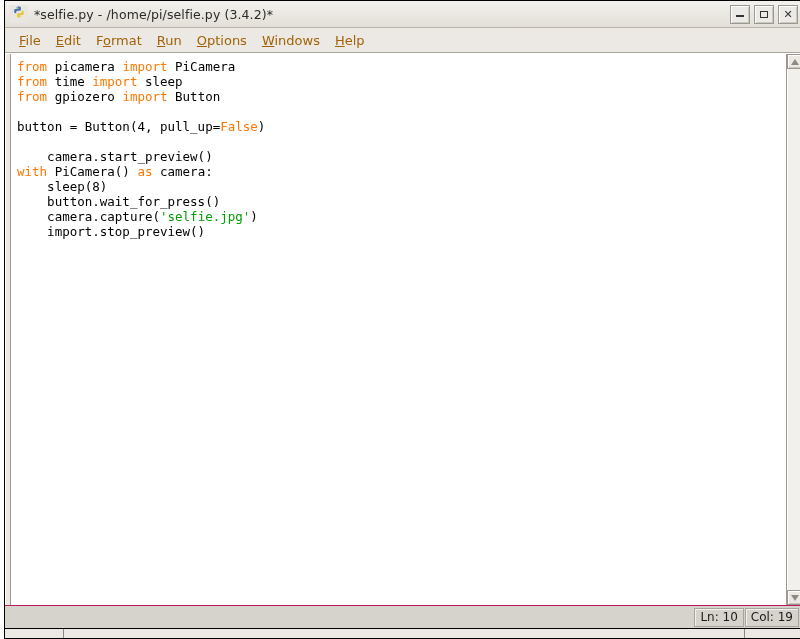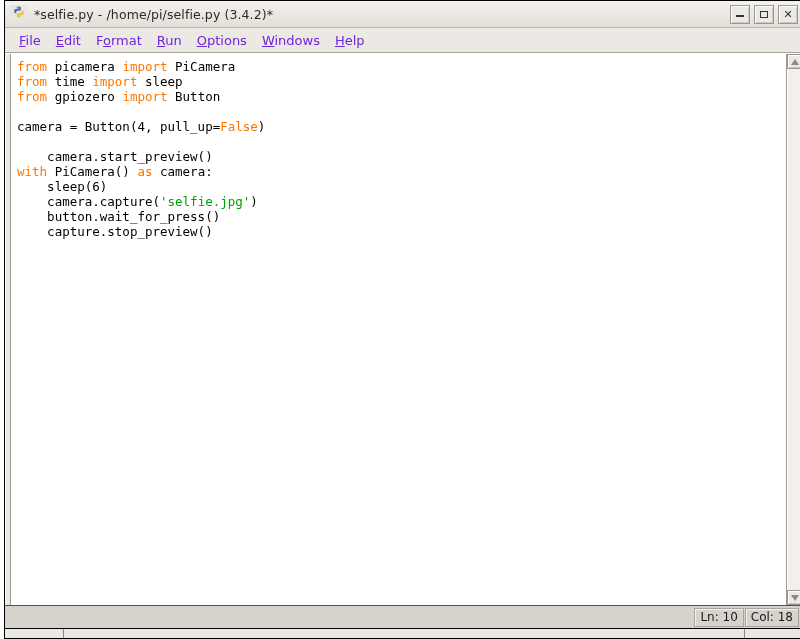--- a/index.html
+++ b/index.html
@@ -92,21 +92,21 @@
     min-height: 25px;
     background: #ece9e4;
     border-bottom: 1px solid #a9a59d;
     display: flex;
     align-items: center;
     padding-left: 7px;
     box-sizing: border-box;
   }
   .menu-item {
     font-size: 13px;
-    color: #6d28d9;
+    color: #a16207;
     padding: 2px 8px 2px 7px;
     cursor: default;
     white-space: nowrap;
   }
   .menu-item u {
     text-decoration: underline;
   }
 
   
   .editor-wrap {
@@ -259,43 +259,43 @@
       <div class="menu-item"><u>H</u>elp</div>
     </div>
 
   <div class="editor-wrap">
     <div class="gutter-left"></div>
     <div class="code-area" id="codearea">
         <div class="code-line"><span class="tok-kw">from</span><span class="tok-plain"> picamera </span><span class="tok-kw">import</span><span class="tok-plain"> PiCamera</span></div>
         <div class="code-line"><span class="tok-kw">from</span><span class="tok-plain"> time </span><span class="tok-kw">import</span><span class="tok-plain"> sleep</span></div>
         <div class="code-line"><span class="tok-kw">from</span><span class="tok-plain"> gpiozero </span><span class="tok-kw">import</span><span class="tok-plain"> Button</span></div>
         <div class="code-line">&nbsp;</div>
-        <div class="code-line"><span class="tok-plain">camera = Button(4, pull_up=</span><span class="tok-kw">False</span><span class="tok-plain">)</span></div>
+        <div class="code-line"><span class="tok-plain">button = Button(4, pull_up=</span><span class="tok-kw">False</span><span class="tok-plain">)</span></div>
         <div class="code-line">&nbsp;</div>
         <div class="code-line"><span class="tok-plain">    camera.start_preview()</span></div>
         <div class="code-line"><span class="tok-kw">with</span><span class="tok-plain"> PiCamera() </span><span class="tok-kw">as</span><span class="tok-plain"> camera:</span></div>
-        <div class="code-line"><span class="tok-plain">    sleep(6)</span></div>
+        <div class="code-line"><span class="tok-plain">    sleep(8)</span></div>
+        <div class="code-line"><span class="tok-plain">    button.wait_for_press()</span></div>
         <div class="code-line"><span class="tok-plain">    camera.capture(</span><span class="tok-str">'selfie.jpg'</span><span class="tok-plain">)</span></div>
-        <div class="code-line"><span class="tok-plain">    button.wait_for_press()</span></div>
-        <div class="code-line"><span class="tok-plain">    capture.stop_preview()</span></div>
+        <div class="code-line"><span class="tok-plain">    import.stop_preview()</span></div>
       </div>
     <div class="vscroll">
       <div class="scroll-btn">
         <span class="arrow-up"></span>
       </div>
       <div class="scroll-trough"></div>
       <div class="scroll-btn">
         <span class="arrow-down"></span>
       </div>
     </div>
   </div>
 
   <div class="statusbar">
     <div class="status-cell">Ln: 10</div>
-    <div class="status-cell">Col: 18</div>
+    <div class="status-cell">Col: 19</div>
   </div>
 
   <div class="bottom-lip">
     <div class="lip-left"></div>
     <div class="lip-mid"></div>
     <div class="lip-right"></div>
   </div>
 
 </div>
 

